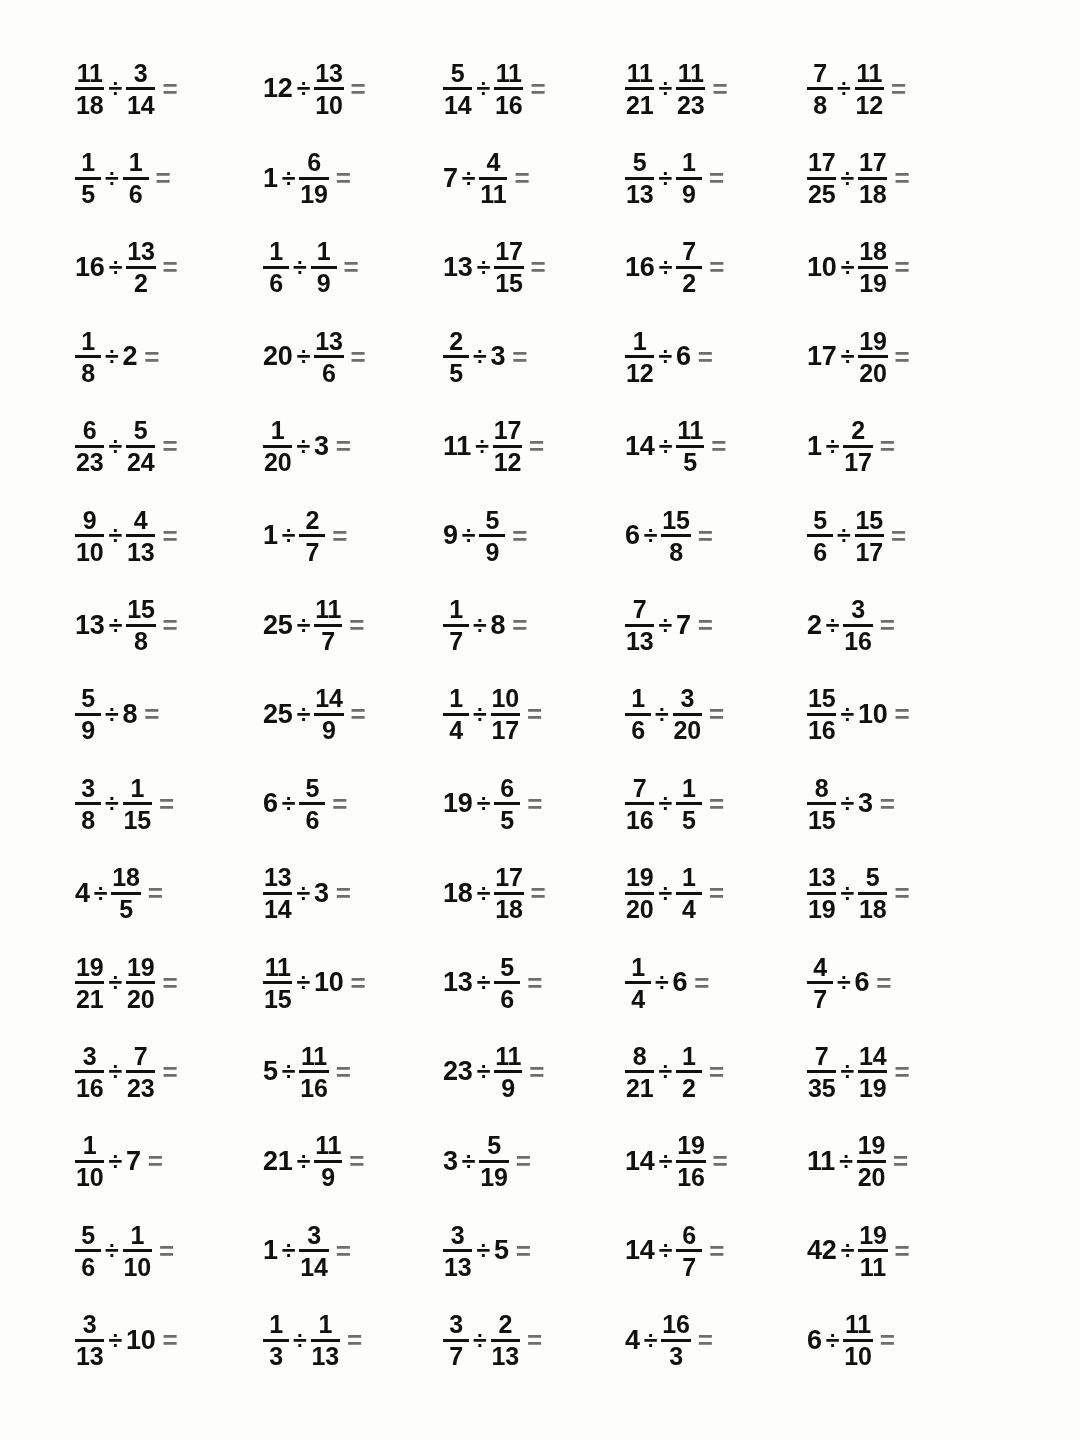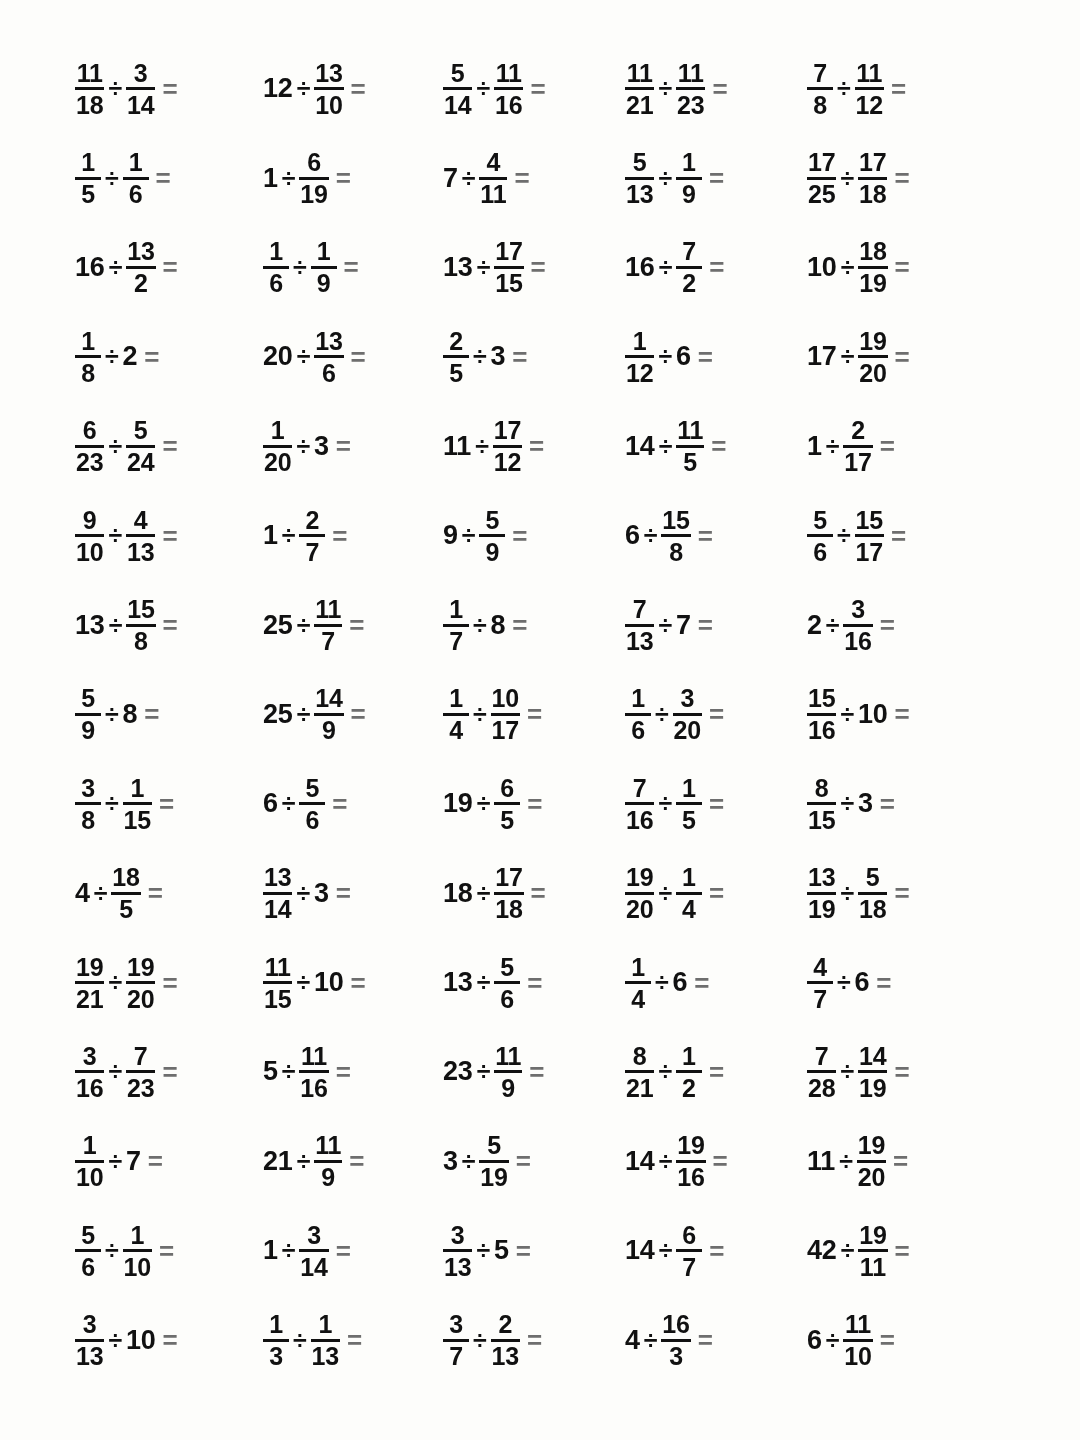--- a/index.html
+++ b/index.html
@@ -784,21 +784,21 @@
           <span class="num">1</span>
           <span class="bar"></span>
           <span class="den">2</span>
         </span>
         <span class="op-eq">=</span>
       </div>
       <div class="problem">
         <span class="frac">
           <span class="num">7</span>
           <span class="bar"></span>
-          <span class="den">28</span>
+          <span class="den">35</span>
         </span>
         <span class="op-div">÷</span>
         <span class="frac">
           <span class="num">14</span>
           <span class="bar"></span>
           <span class="den">19</span>
         </span>
         <span class="op-eq">=</span>
       </div>
     </div>

